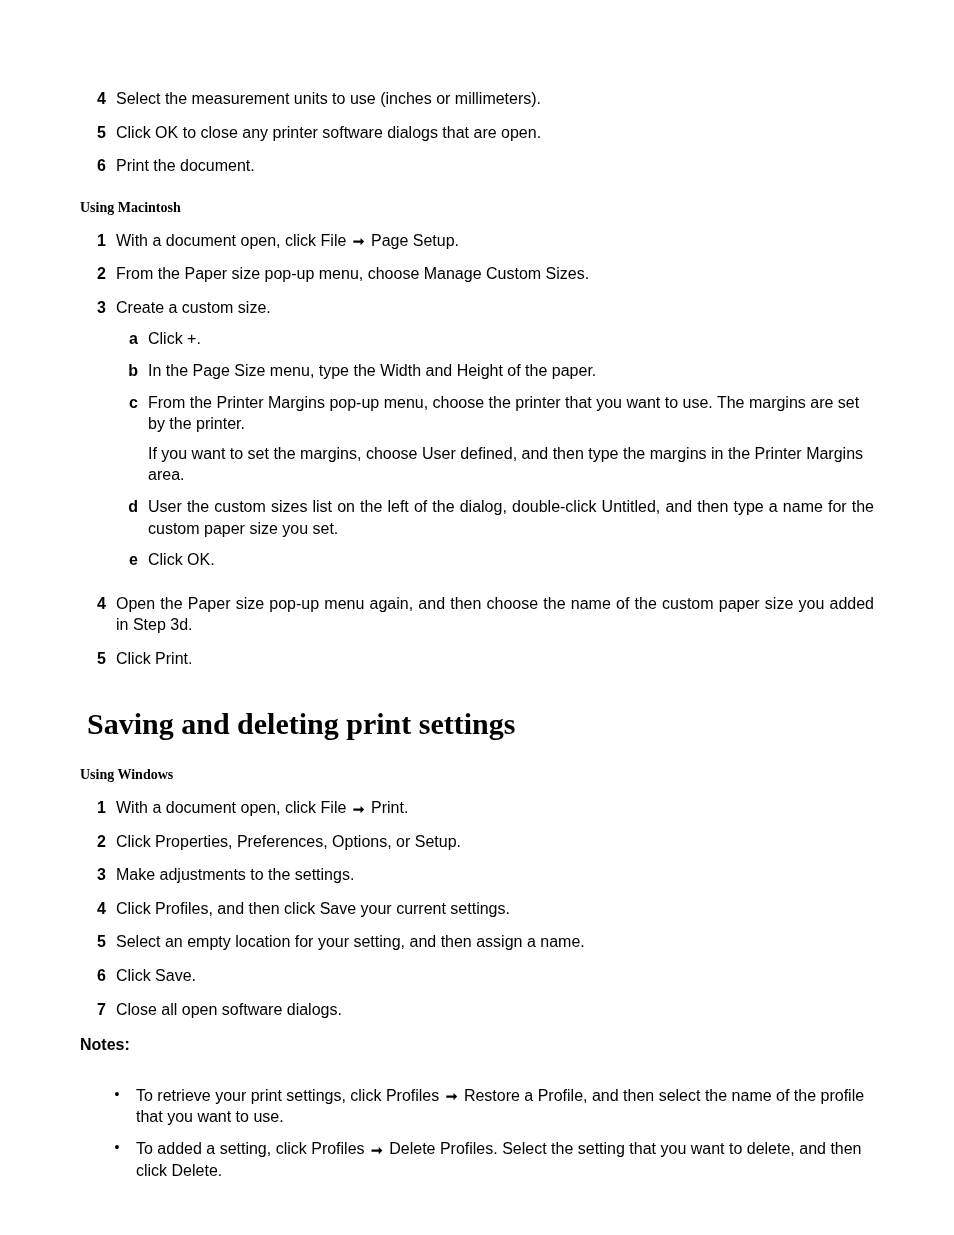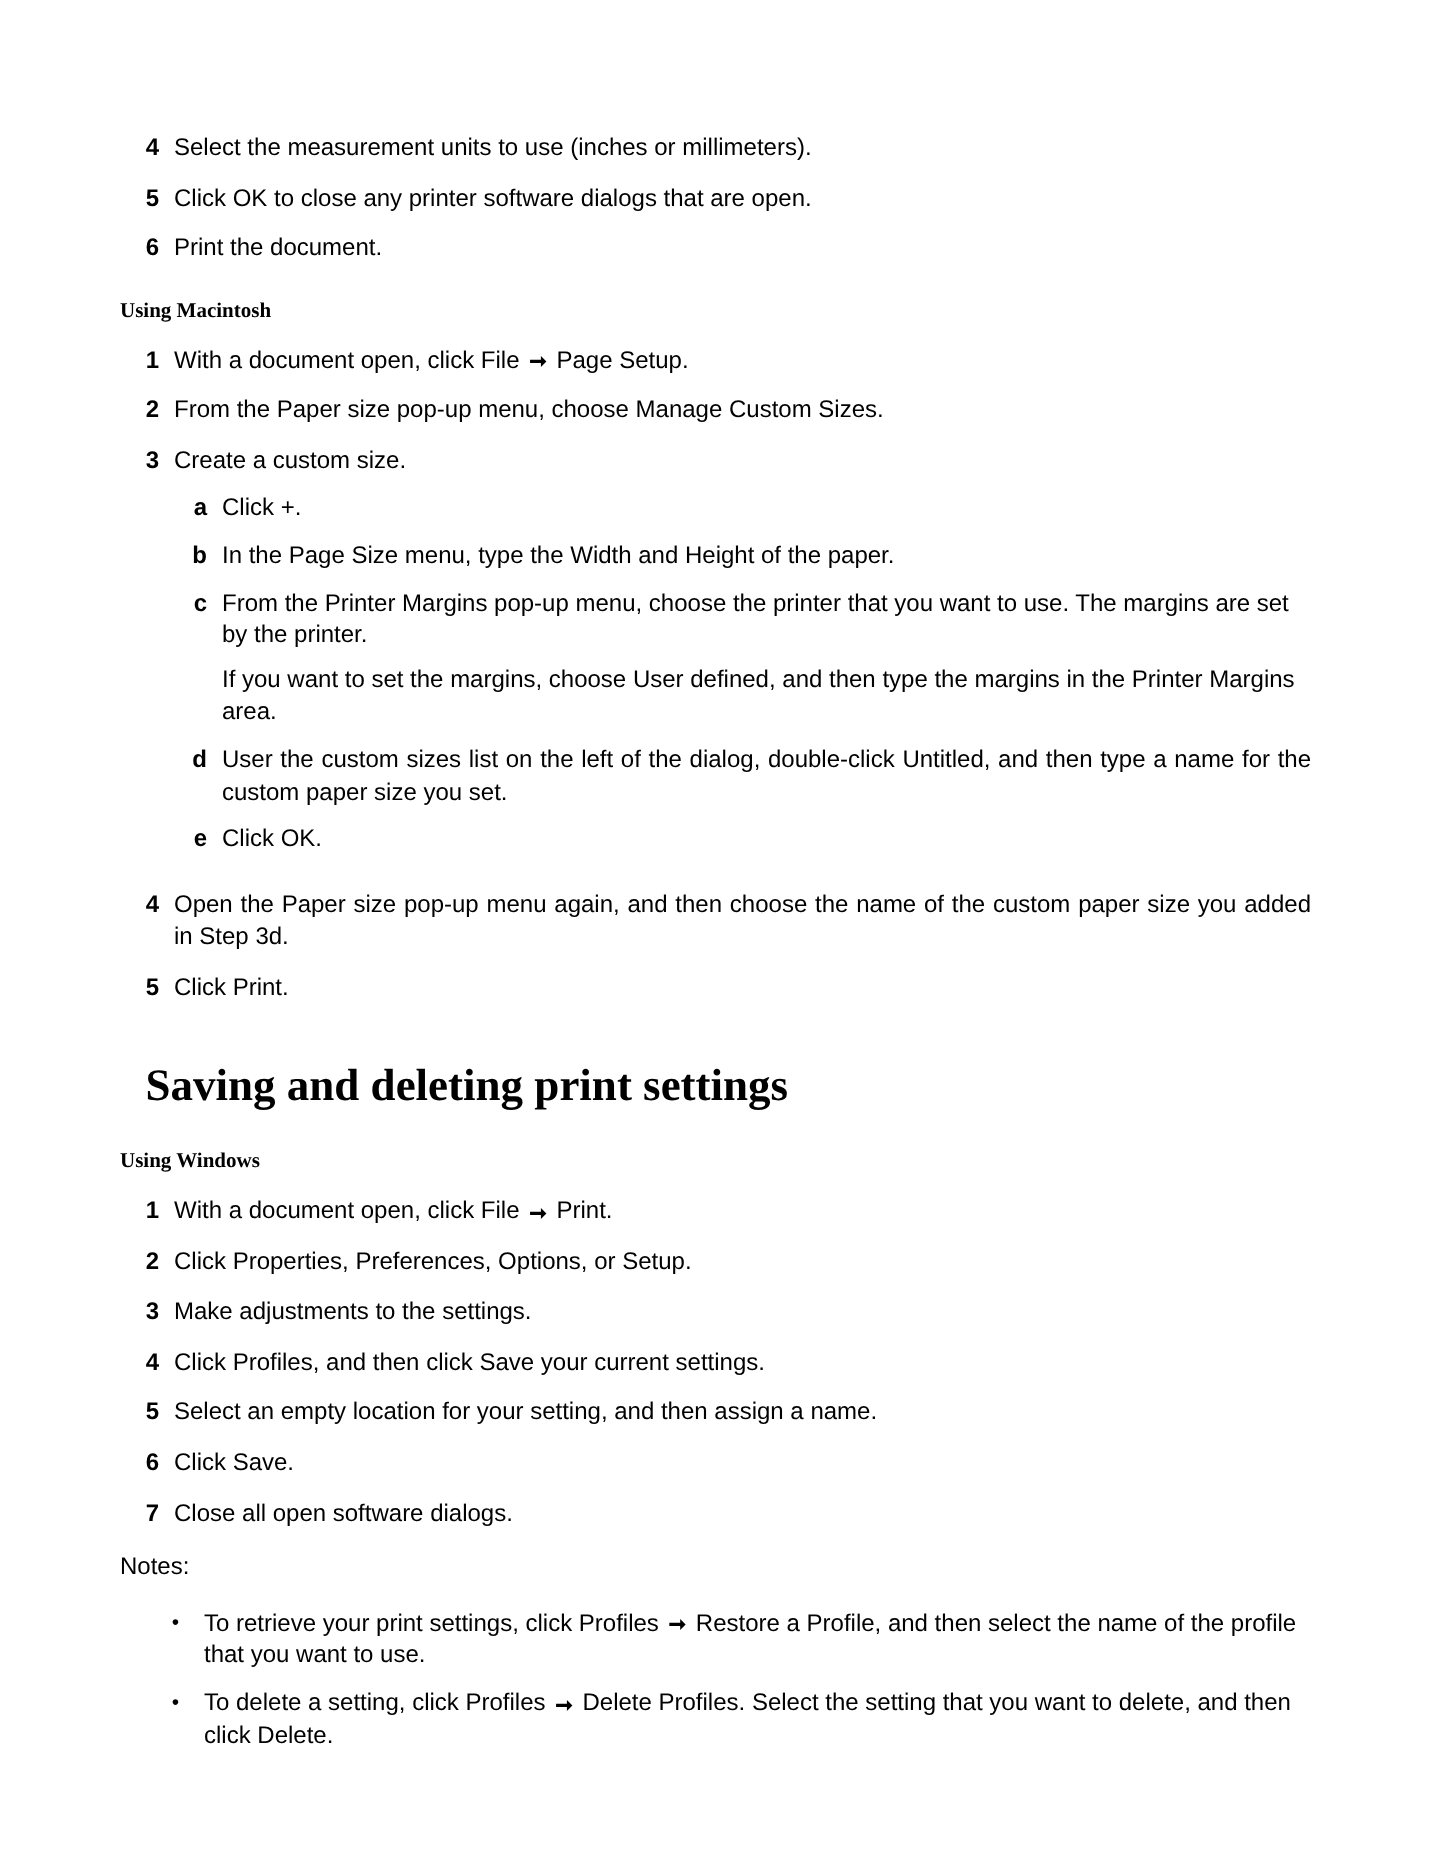--- a/index.html
+++ b/index.html
@@ -63,35 +63,35 @@
   h2.h-sub {
     font-family: Georgia, "Times New Roman", serif;
     font-weight: bold;
     font-size: 14px;
     margin: 22px 0 12px 0;
   }
   h1.h-main {
     font-family: Georgia, "Times New Roman", serif;
     font-weight: bold;
     font-size: 30px;
-    margin: 34px 0 8px 17px;
+    margin: 34px 0 8px 7px;
   }
   .bold { font-weight: normal; }
   .arrow {
     display: inline-block;
     vertical-align: middle;
     margin: 0 2px;
     font-size: 14px;
     font-weight: bold;
     line-height: 1;
   }
   .note-block { margin: 6px 0 14px 36px; }
   .notes-header {
-    font-weight: normal;
-    margin: 14px 0 16px 0;
+    font-weight: bold;
+    margin: 14px 0 29px 0;
   }
   .notes-list { margin-left: 26px; }
   .extra-para { margin-top: 8px; }
   .justify { text-align: justify; }
 </style>
 </head>
 <body>
 
 <div class="page">
 
@@ -237,20 +237,20 @@
       <span class="marker">•</span>
       <span class="content">
         <span>To retrieve your print settings, click </span><span class="bold">Profiles</span>
         <span class="arrow">➞</span>
         <span class="bold">Restore a Profile</span><span>, and then select the name of the profile that you want to use.</span>
       </span>
     </li>
     <li>
       <span class="marker">•</span>
       <span class="content">
-        <span>To delete a setting, click </span><span class="bold">Profiles</span>
+        <span>To added a setting, click </span><span class="bold">Profiles</span>
         <span class="arrow">➞</span>
         <span class="bold">Delete Profiles</span><span>. Select the setting that you want to delete, and then click </span><span class="bold">Delete</span><span>.</span>
       </span>
     </li>
   </ul>
 
 </div>
 
 </body></html>

